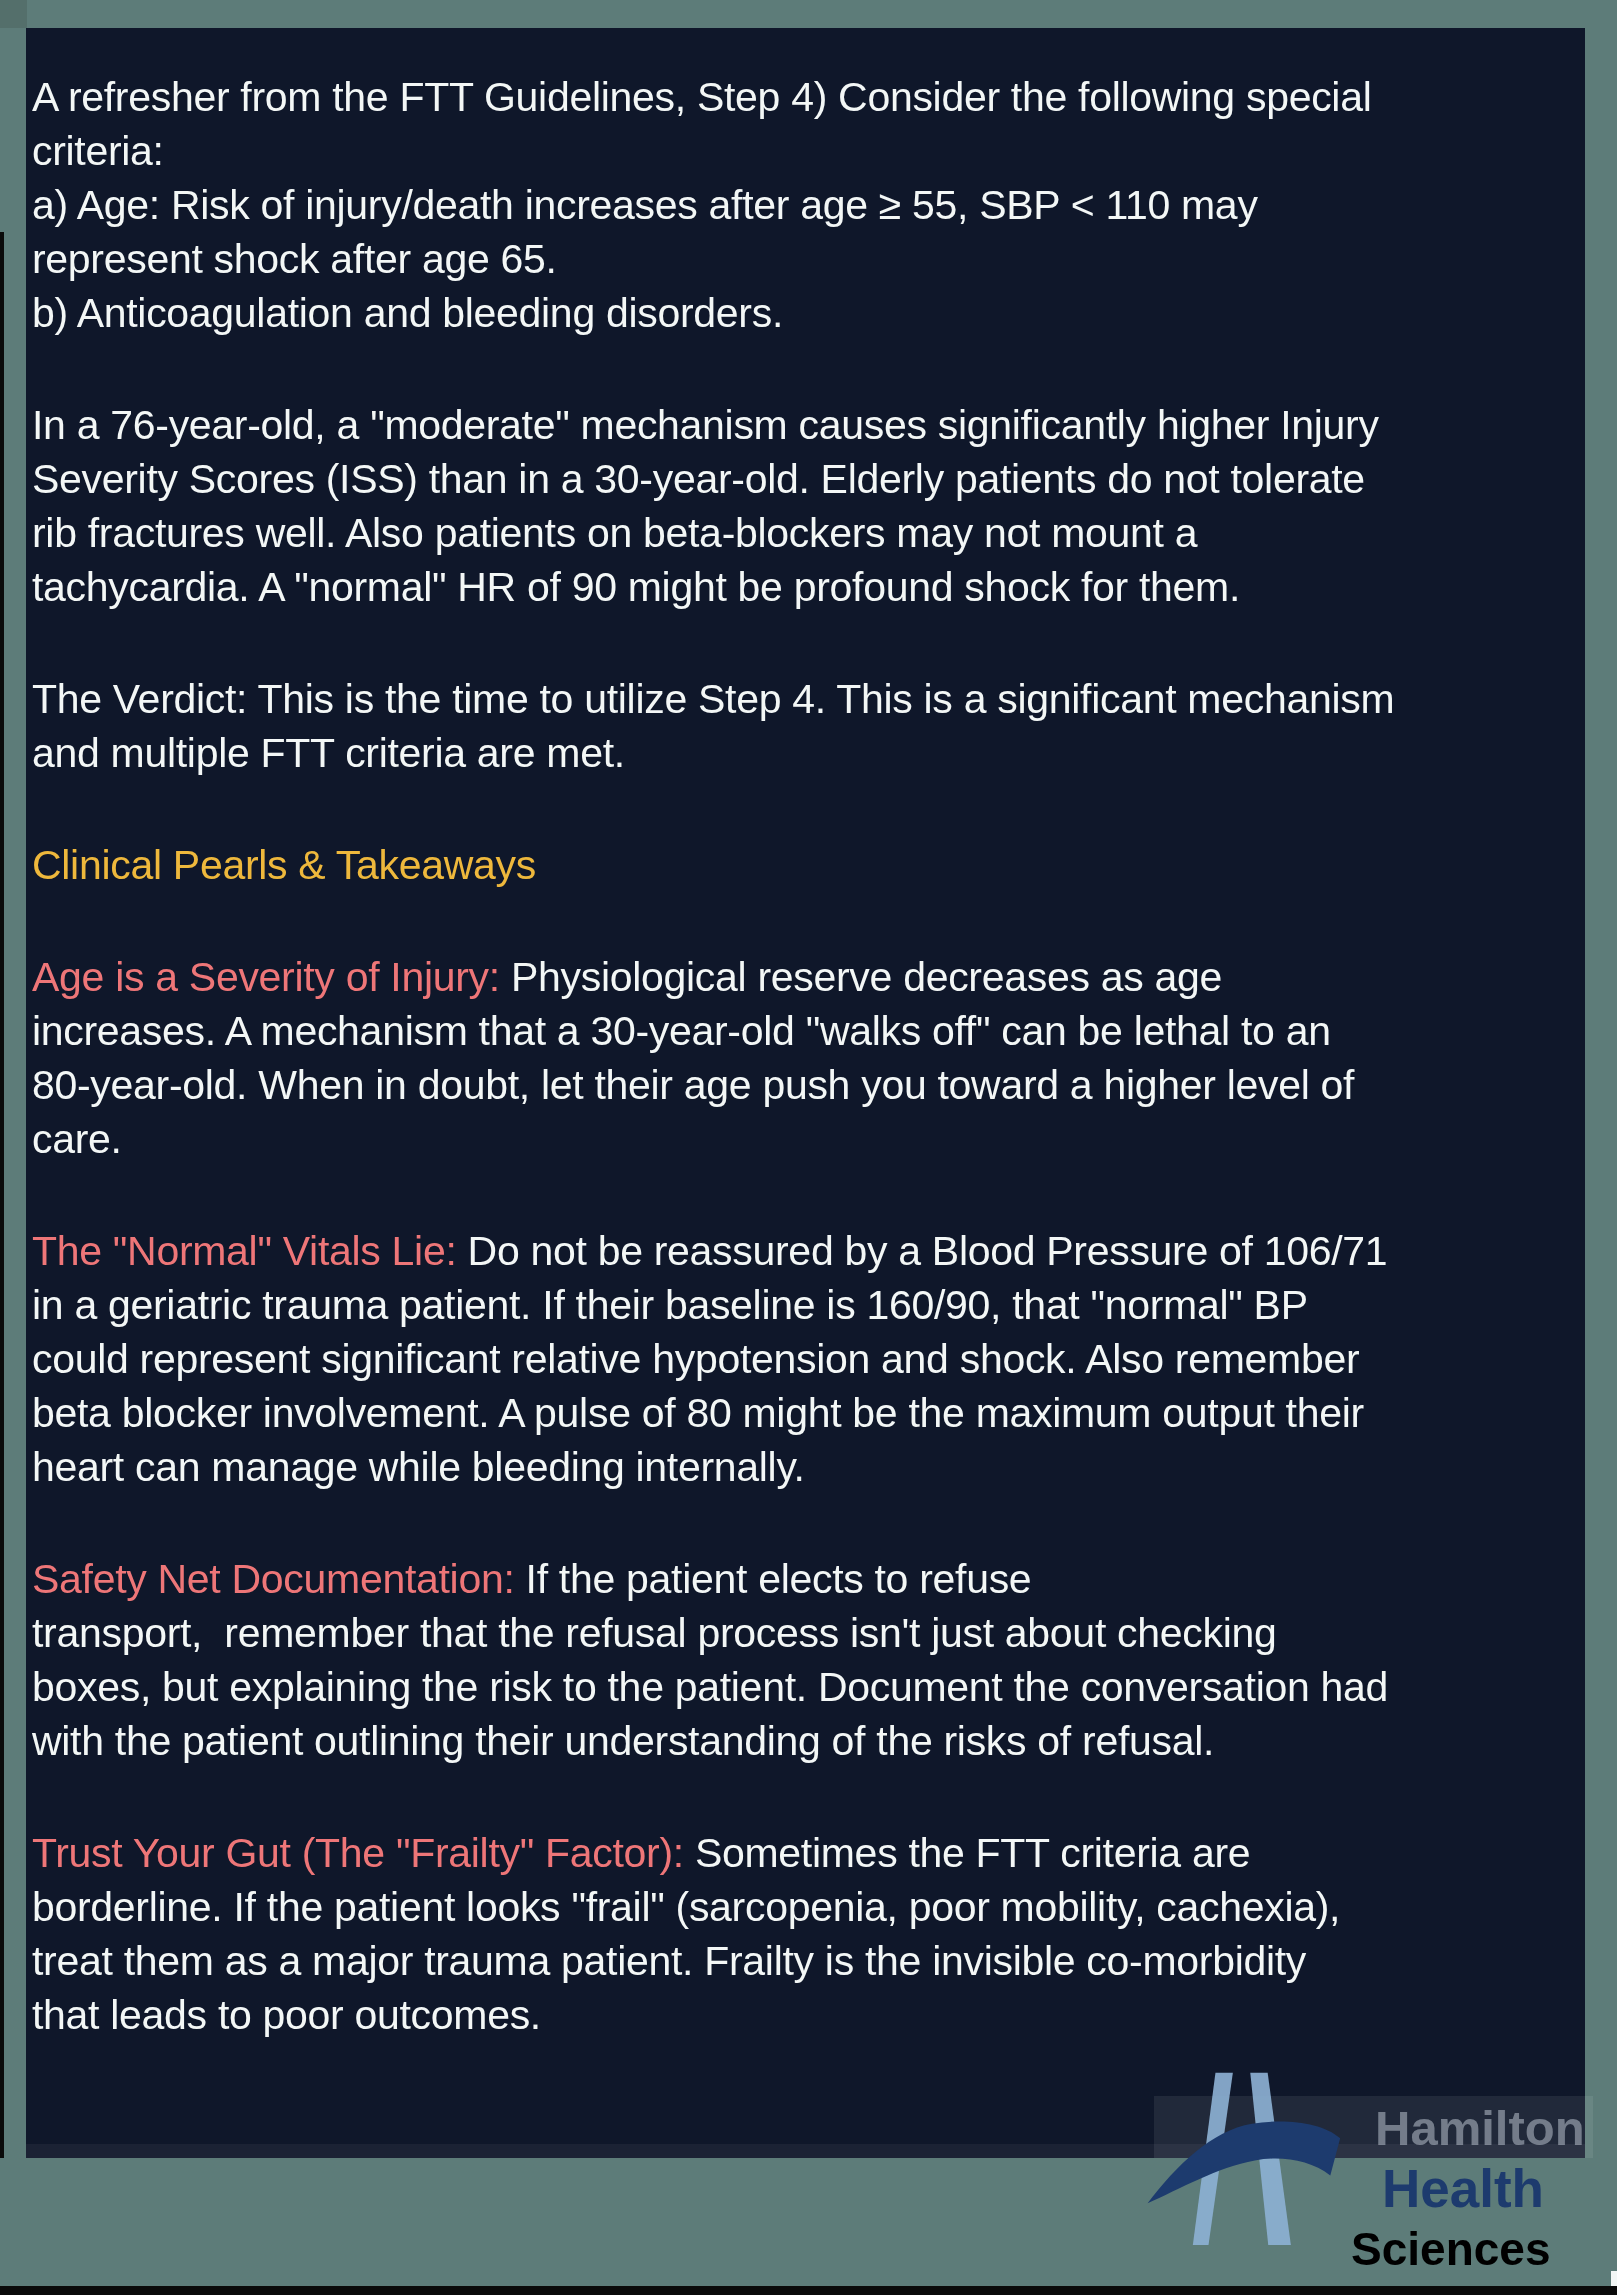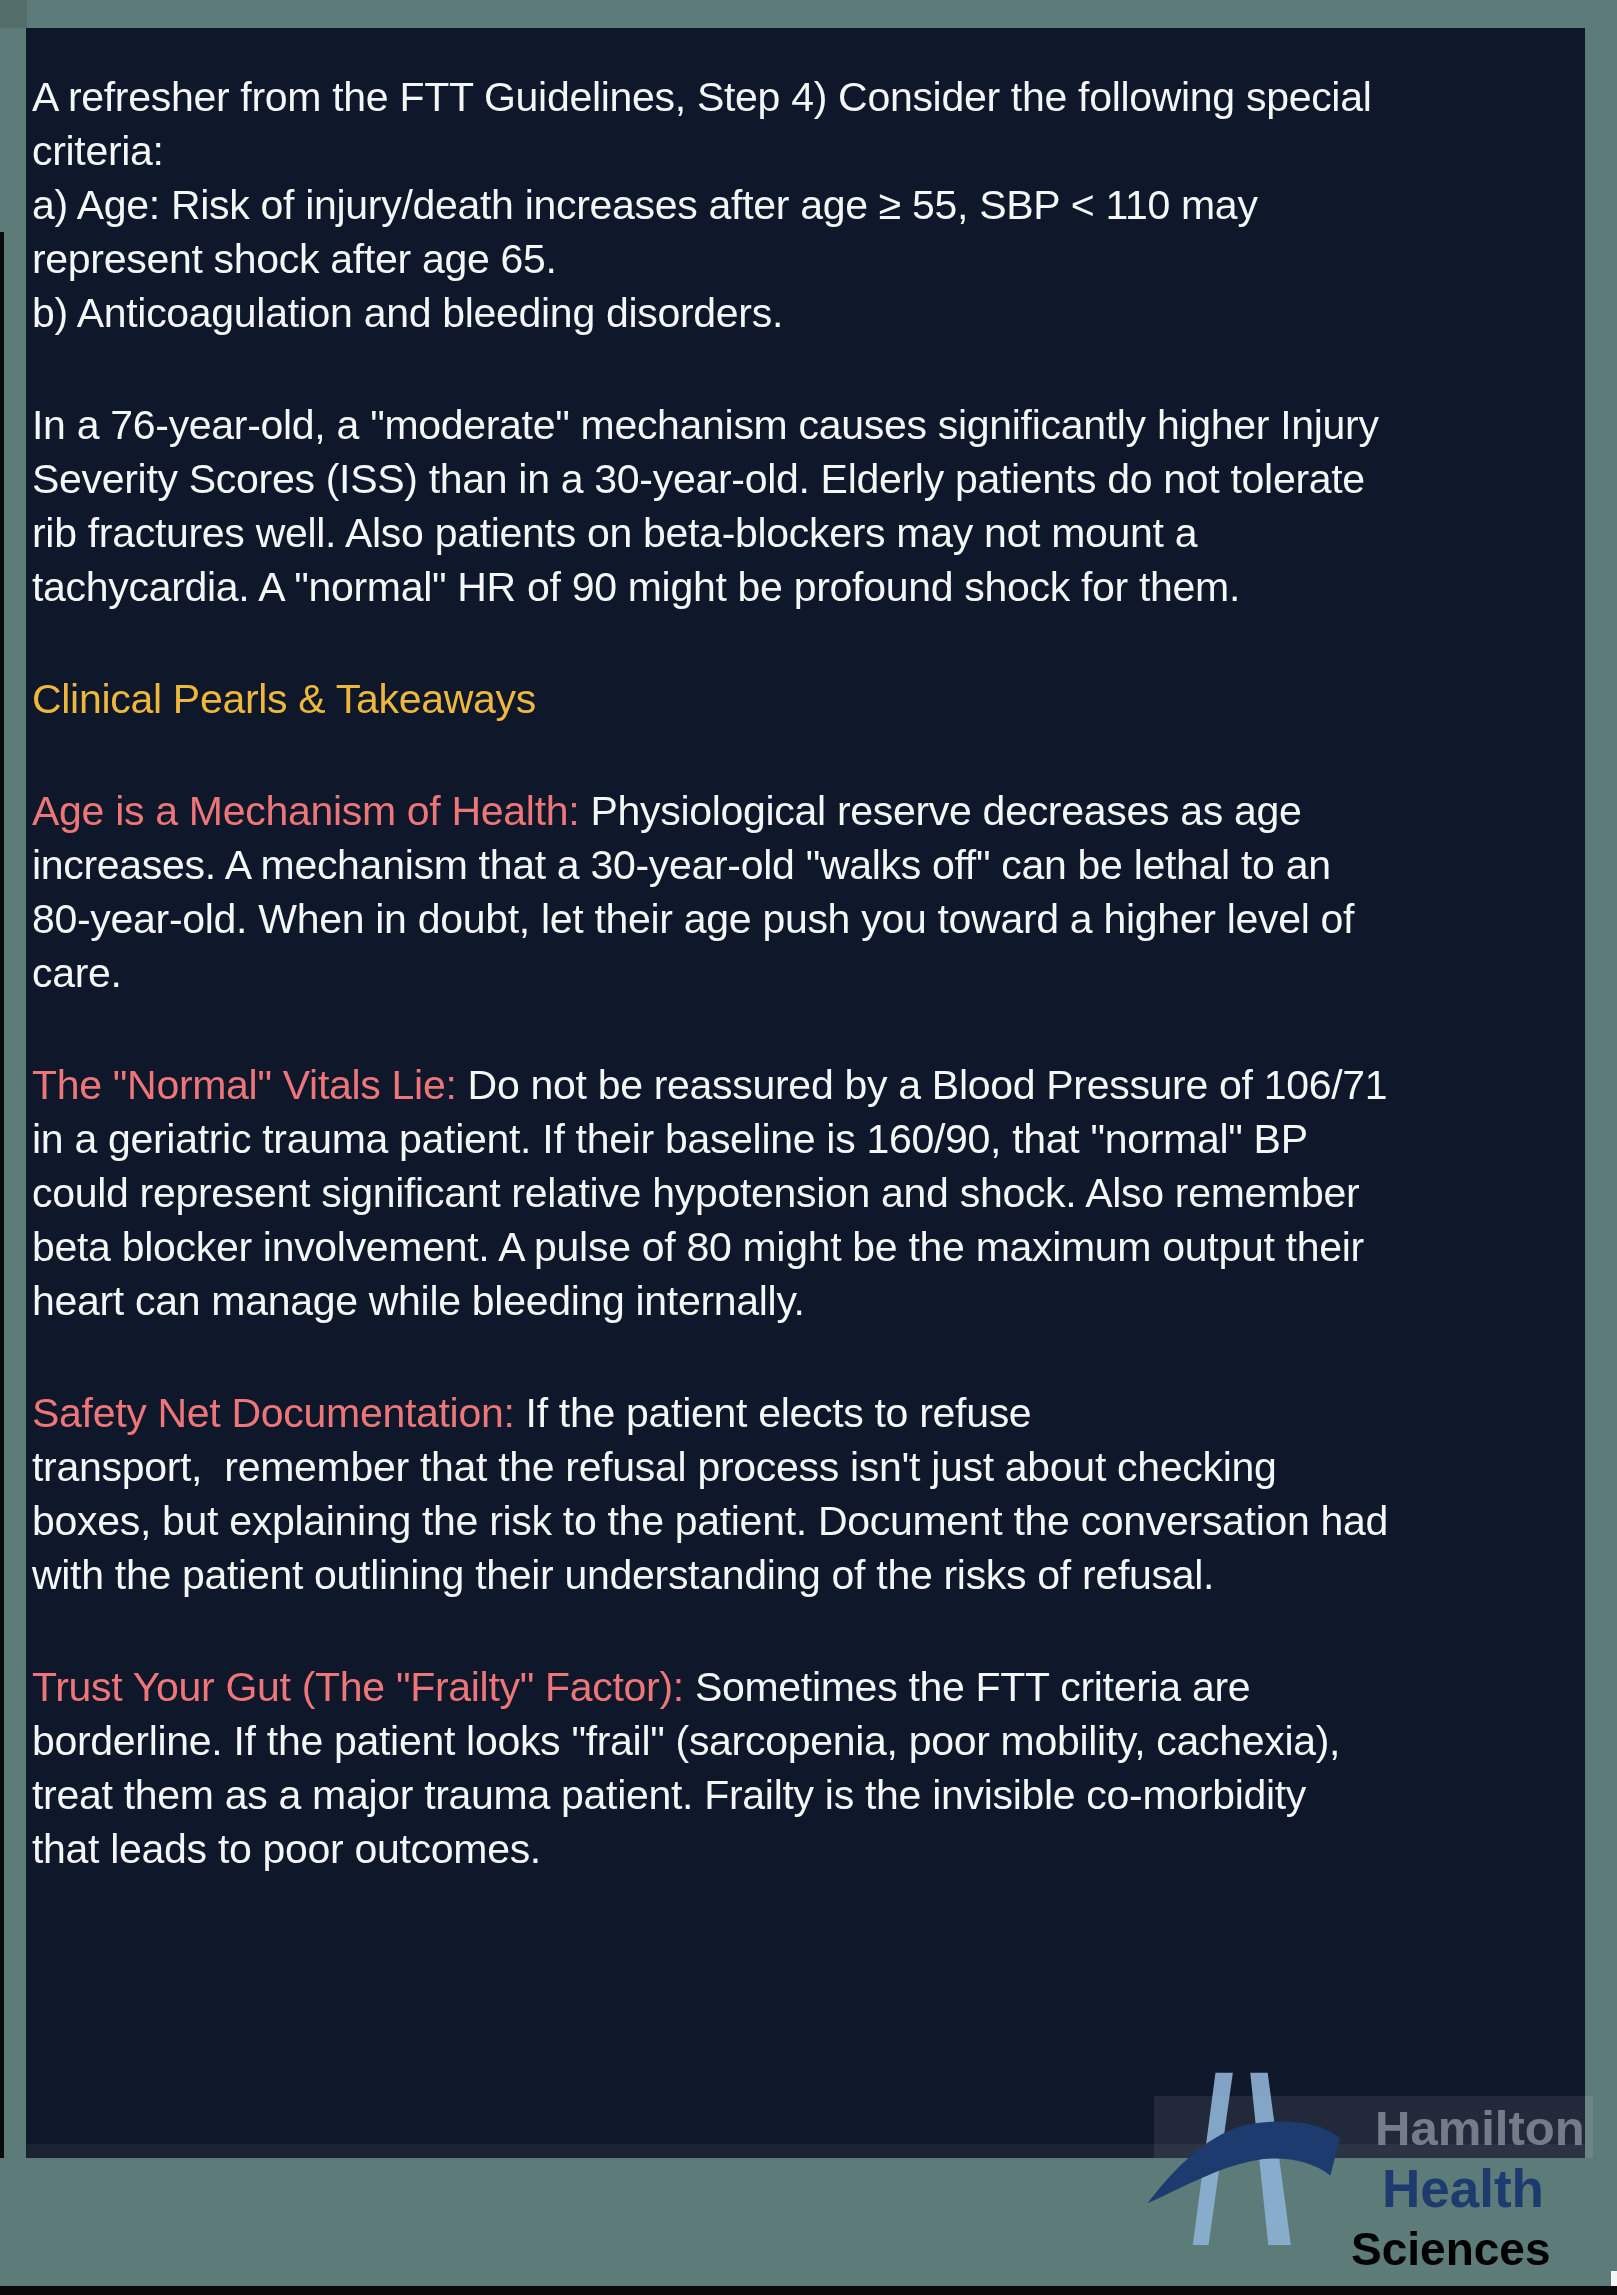--- a/index.html
+++ b/index.html
@@ -59,24 +59,26 @@
 criteria:
 a) Age: Risk of injury/death increases after age ≥ 55, SBP &lt; 110 may
 represent shock after age 65.
 b) Anticoagulation and bleeding disorders.</p>
 
       <p class="body">In a 76-year-old, a "moderate" mechanism causes significantly higher Injury
 Severity Scores (ISS) than in a 30-year-old. Elderly patients do not tolerate
 rib fractures well. Also patients on beta-blockers may not mount a
 tachycardia. A "normal" HR of 90 might be profound shock for them.</p>
 
+      <p class="body">The Verdict: This is the time to utilize Step 4. This is a significant mechanism
+and multiple FTT criteria are met.</p>
 
       <p class="heading">Clinical Pearls &amp; Takeaways</p>
 
-      <p class="body"><span class="pearl-label">Age is a Mechanism of Health:</span><span> Physiological reserve decreases as age
+      <p class="body"><span class="pearl-label">Age is a Severity of Injury:</span><span> Physiological reserve decreases as age
 increases. A mechanism that a 30-year-old "walks off" can be lethal to an
 80-year-old. When in doubt, let their age push you toward a higher level of
 care.</span></p>
 
       <p class="body"><span class="pearl-label">The "Normal" Vitals Lie:</span><span> Do not be reassured by a Blood Pressure of 106/71
 in a geriatric trauma patient. If their baseline is 160/90, that "normal" BP
 could represent significant relative hypotension and shock. Also remember
 beta blocker involvement. A pulse of 80 might be the maximum output their
 heart can manage while bleeding internally.</span></p>
 

